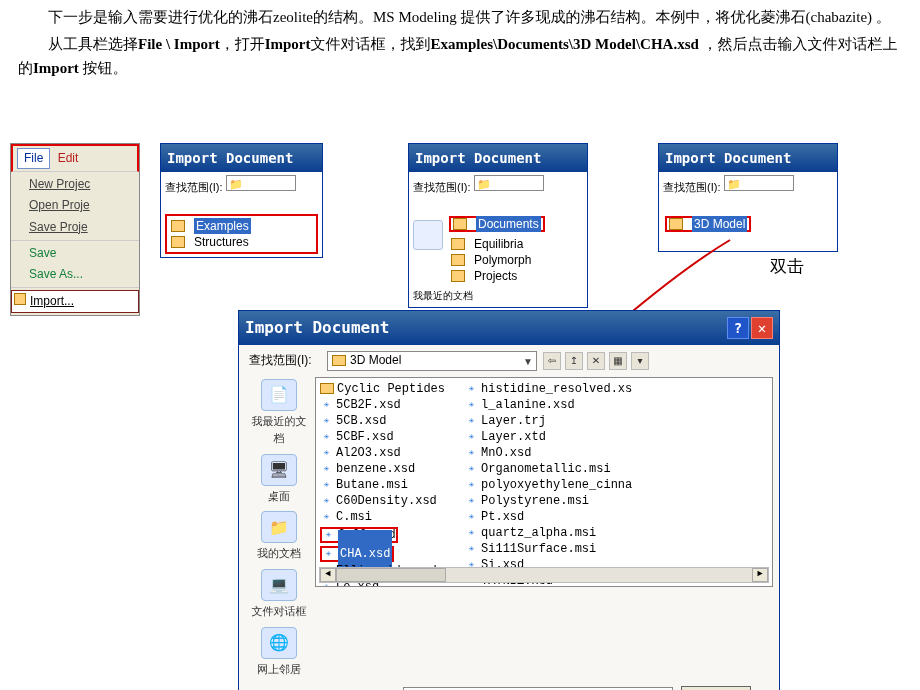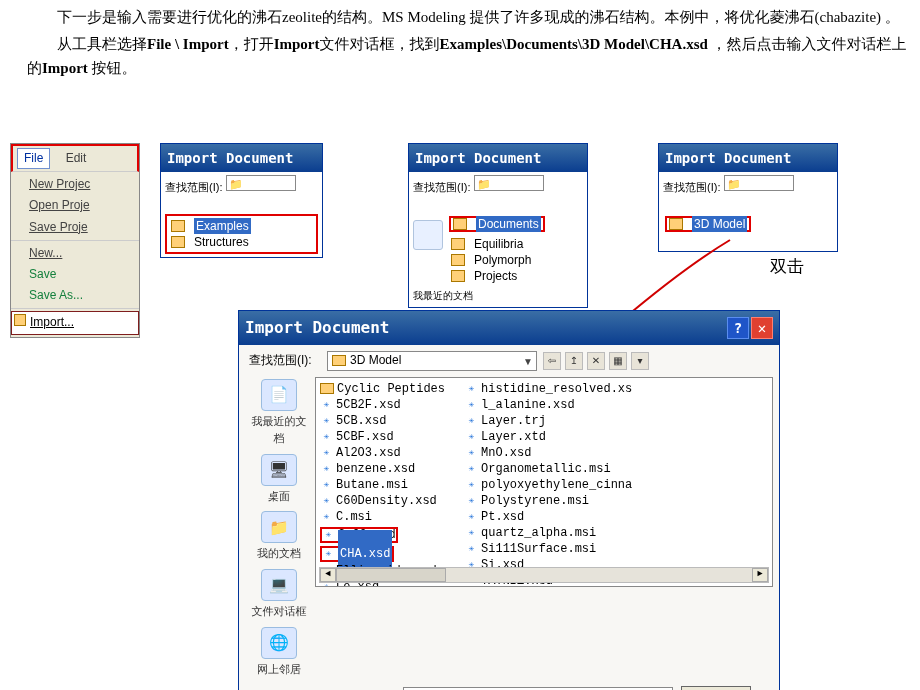--- a/index.html
+++ b/index.html
@@ -1,17 +1,17 @@
 <!DOCTYPE html>
 <html><head>
 <meta charset="utf-8">
 <style>
   * { box-sizing: border-box; margin: 0; padding: 0; }
   body { font-family: "SimSun", "Microsoft YaHei", serif; font-size: 15px; background: #fff; width: 920px; height: 690px; position: relative; color: #000; line-height: 1.6; }
-  .para { padding: 5px 10px 0 27px; }
+  .para { padding: 5px 10px 0 18px; }
   .para p { text-indent: 2em; margin-bottom: 3px; }
   b { font-weight: bold; }
 
   
   .file-menu { position: absolute; left: 10px; top: 143px; width: 130px; background: #ece9d8; border: 1px solid #888; font-family: Tahoma, sans-serif; font-size: 12px; }
   .file-menu .topbar { background: #ece9d8; padding: 2px 4px; border-bottom: 1px solid #ccc; }
   .file-menu .topbar .file-lbl { display: inline-block; background: #fff; color: #0030a0; padding: 0 6px; border: 1px solid #7090d0; }
   .menu-items { padding: 2px 0; }
   .menu-items div { padding: 1px 4px 1px 18px; position: relative; white-space: nowrap; overflow: hidden; color: #444; }
   .menu-items .ul { text-decoration: underline; }
@@ -77,28 +77,27 @@
 <div class="para">
   <p><span>下一步是输入需要进行优化的沸石zeolite的结构。MS Modeling 提供了许多现成的沸石结构。本例中，将优化菱沸石(chabazite) 。</span></p>
   <p>
     <span>从工具栏选择</span><b>File \ Import</b><span>，打开</span><b>Import</b><span>文件对话框，找到</span><b>Examples\Documents\3D Model\CHA.xsd</b><span> ，然后点击输入文件对话栏上的</span><b>Import</b><span> 按钮。</span>
   </p>
 </div>
 
 <div class="file-menu">
   <div class="topbar red-box">
     <span class="file-lbl">File</span>
-    <span style="margin-left:12px;color:#404040">Edit</span>
+    <span style="margin-left:4px;color:#b91c1c">Edit</span>
   </div>
   <div class="menu-items">
     <div><span class="ul">New Projec</span></div>
     <div><span class="ul">Open Proje</span></div>
     <div><span class="ul">Save Proje</span></div>
     <div class="sep"></div>
-    <div><span class="ul">New...</span></div>
     <div class="dim"><span>Save</span></div>
     <div class="dim"><span>Save As...</span></div>
     <div class="sep"></div>
     <div class="import-item red-box"><span class="icon" style="background:#ffd078;border:1px solid #aa7700"></span><span class="ul">Import...</span></div>
   </div>
 </div>
 
 <div class="mini" style="left:160px;top:143px">
   <div class="titlebar">Import Document</div>
   <div class="body">

